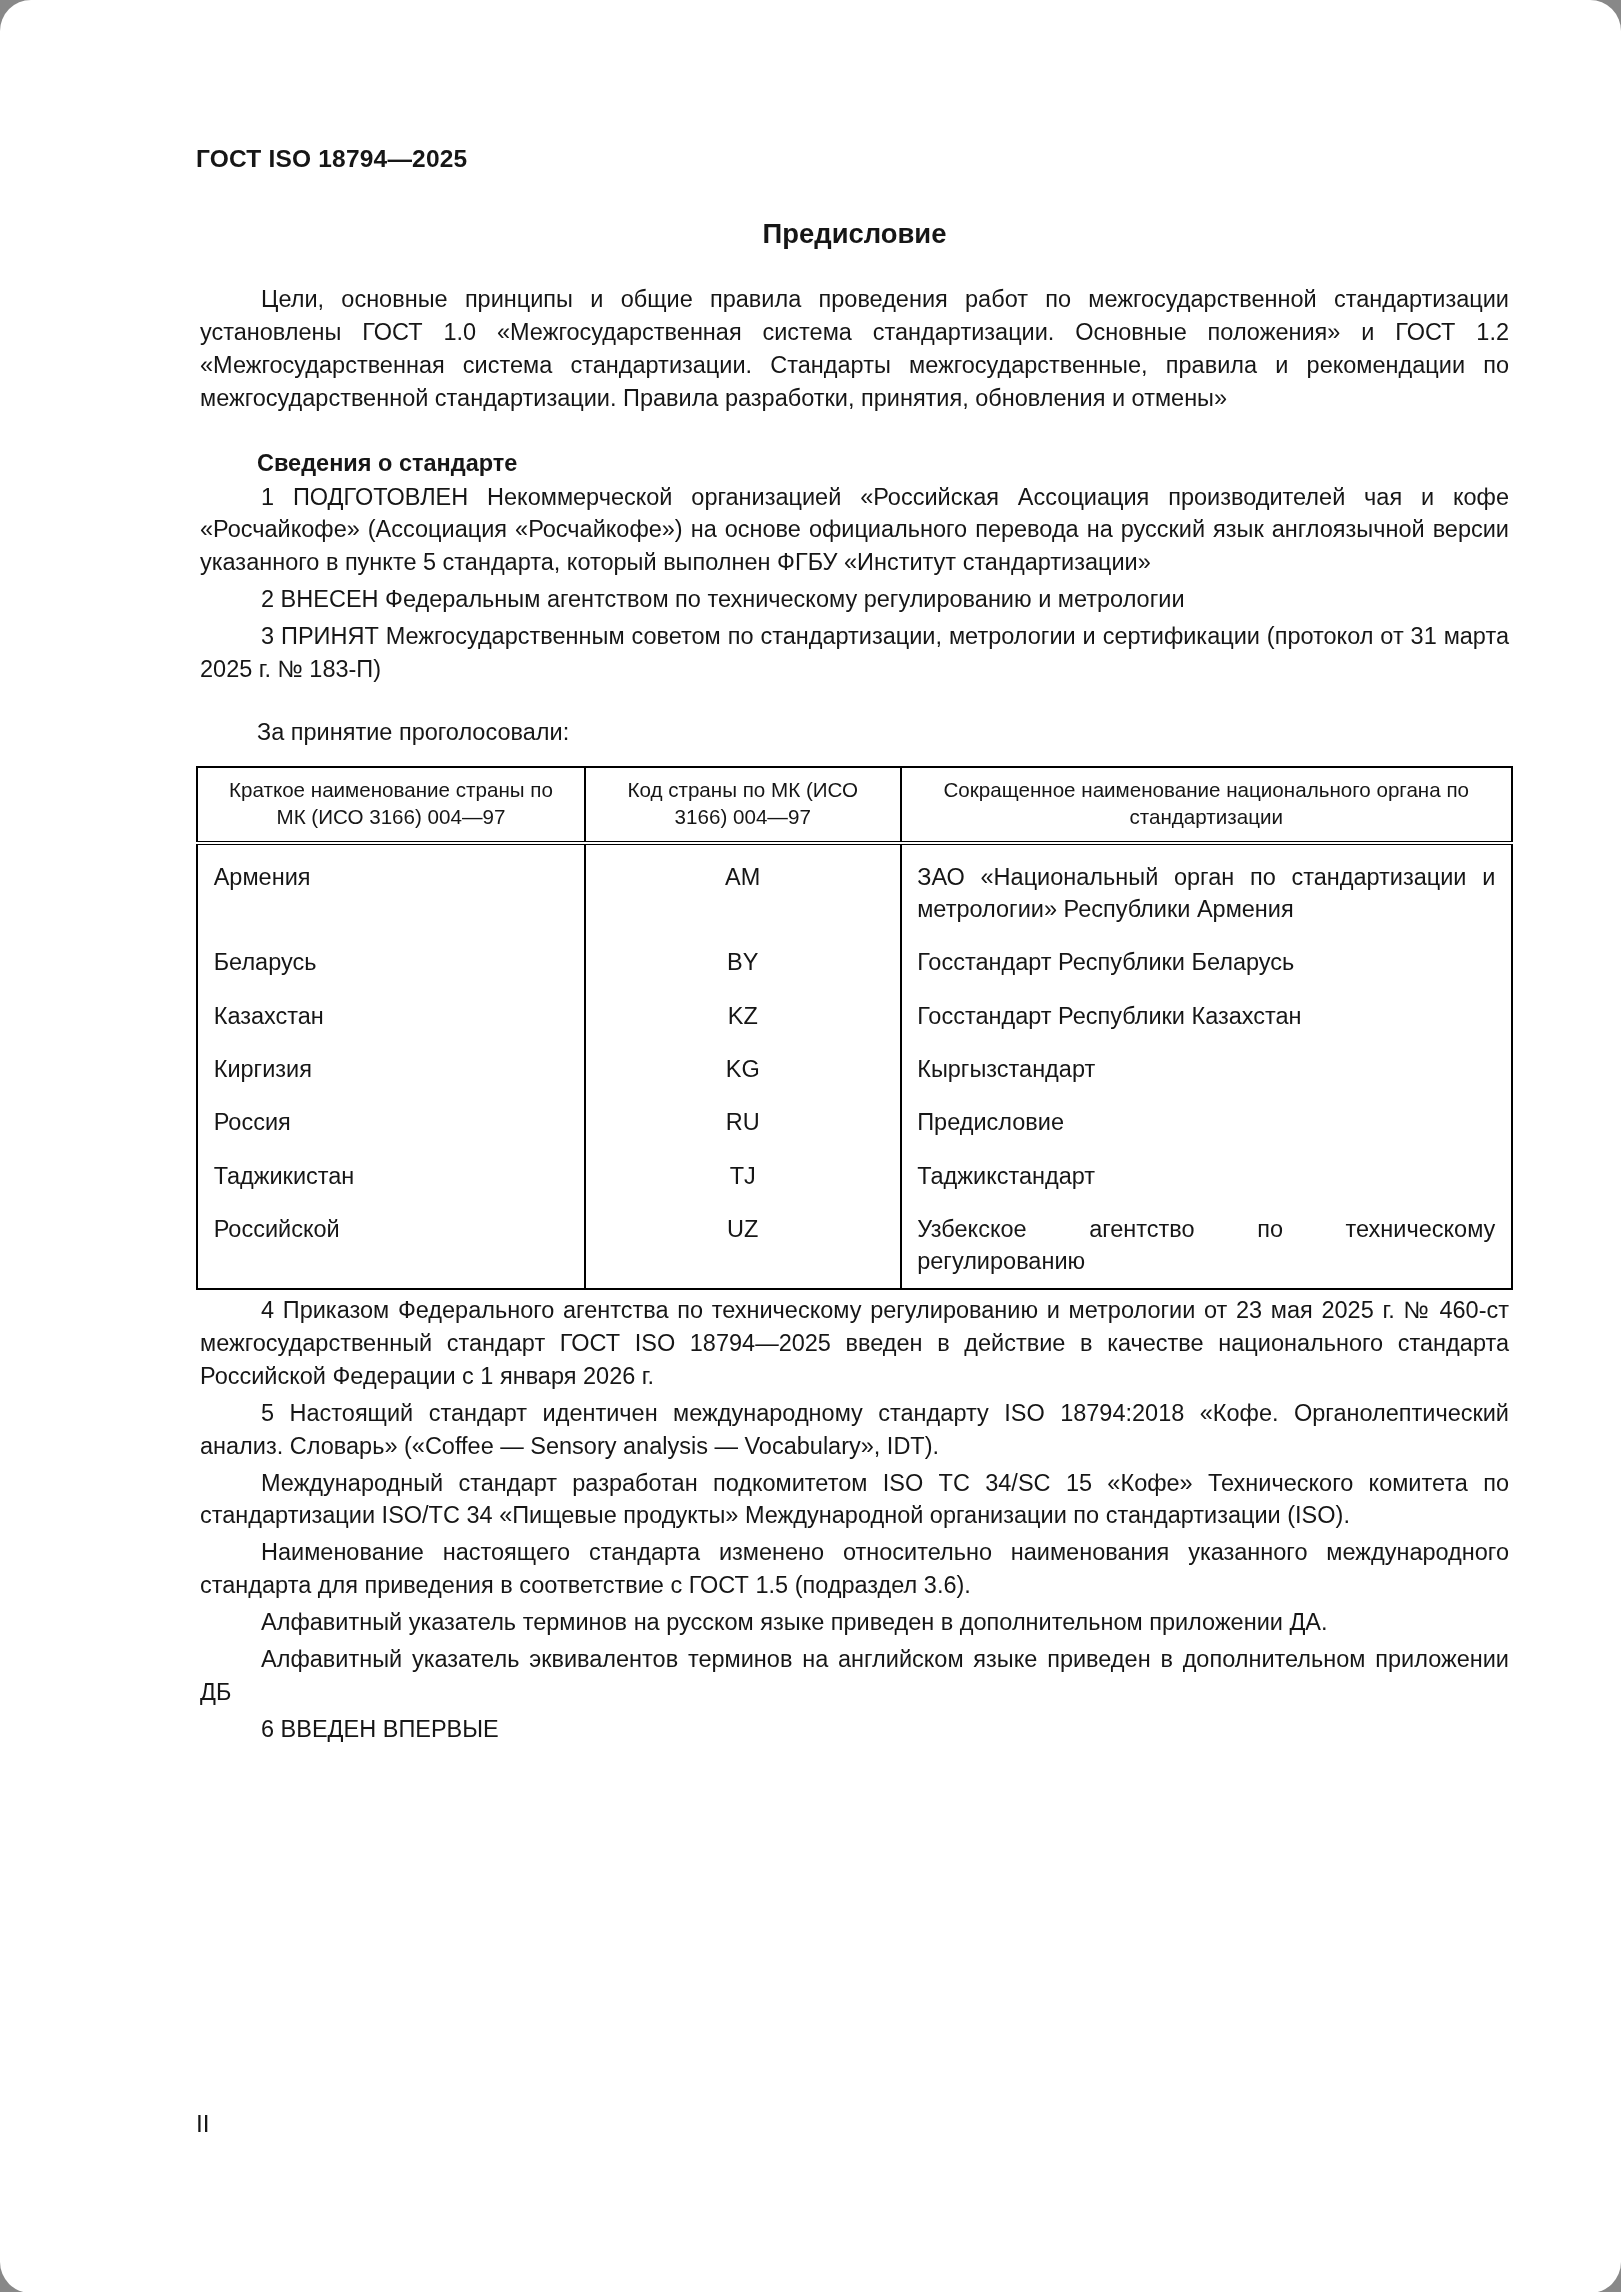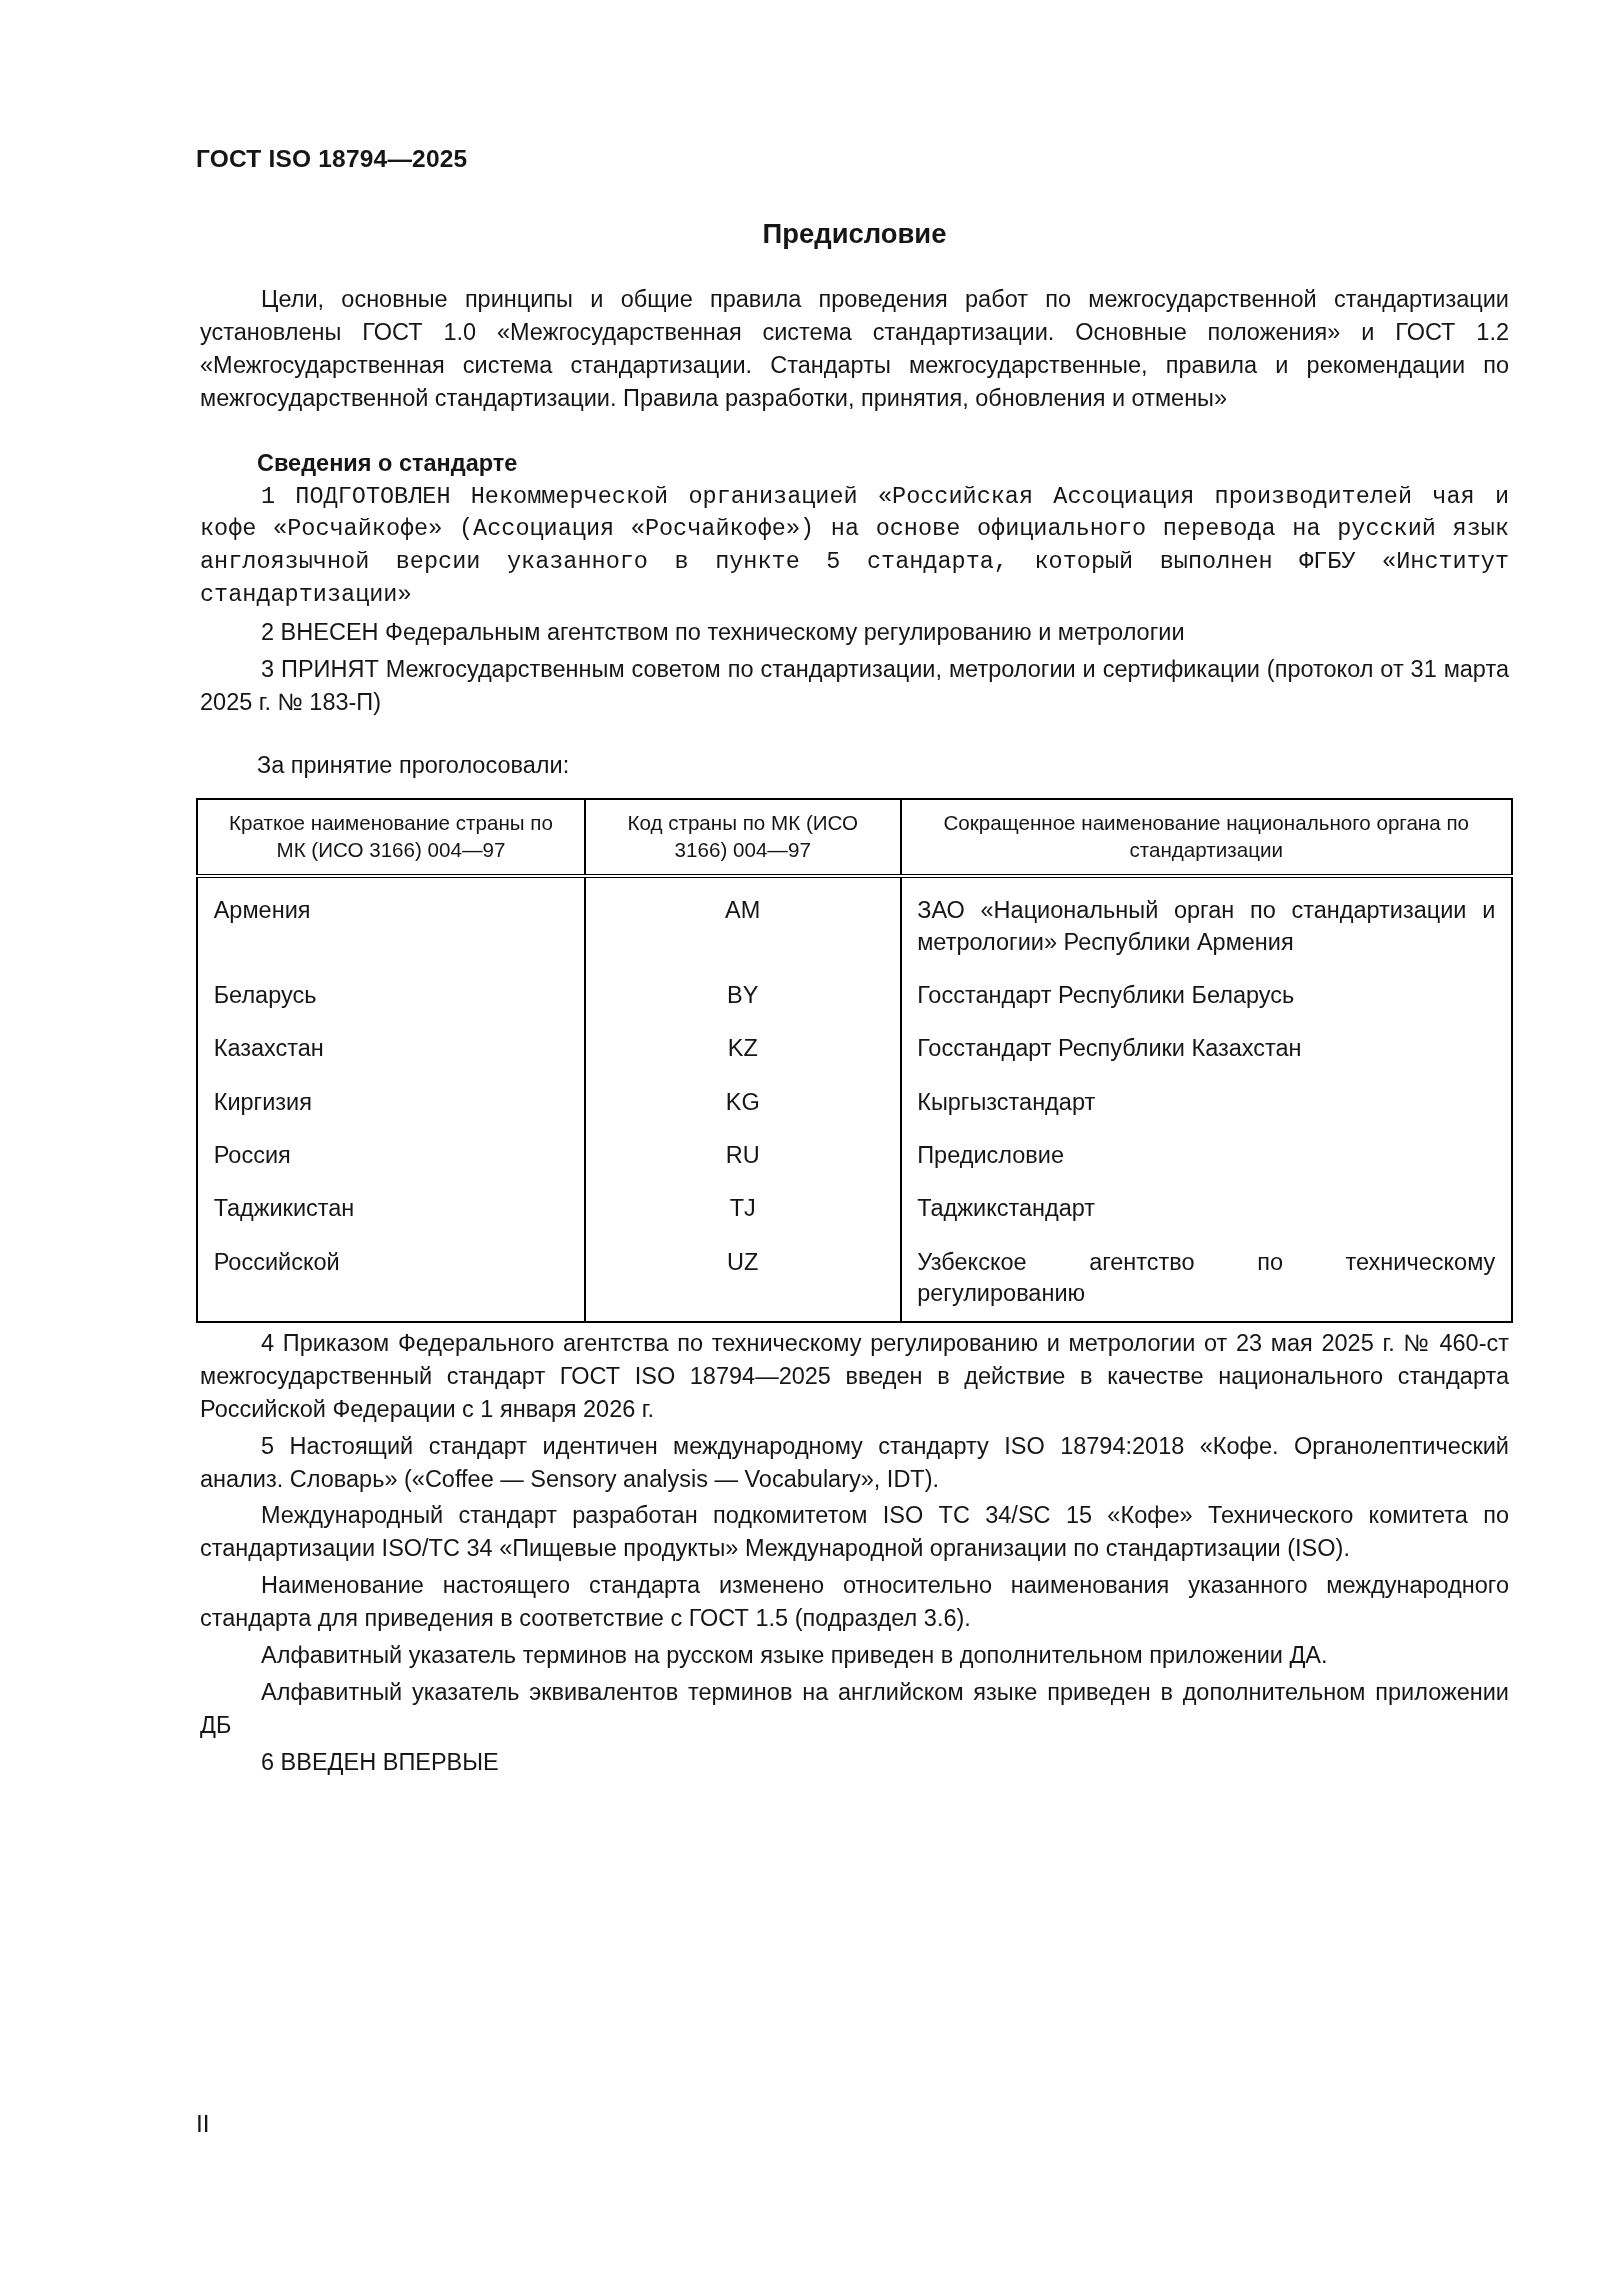--- a/index.html
+++ b/index.html
@@ -6,41 +6,42 @@
   html, body { margin: 0; padding: 0; background: #888; }
   .page {
     width: 1621px;
     height: 2293px;
     margin: 0 auto;
     background: #ffffff;
     position: relative;
     font-family: "Liberation Sans", "DejaVu Sans", sans-serif;
     color: #161616;
     padding: 145px 108px 0 196px;
+    border-radius: 31px;
   }
   .doc-number {
     font-size: 24.5px;
     font-weight: bold;
     letter-spacing: 0.2px;
   }
   .doc-title {
     text-align: center;
     font-size: 27.4px;
     font-weight: bold;
     margin-top: 45px;
     margin-bottom: 33px;
   }
   p.body-par {
     font-size: 23.5px;
     line-height: 1.40;
     text-align: justify;
     text-indent: 61px;
     margin: 4px;
   }
-  .gap-lg { margin-top: 33px; font-family: Liberation Mono, monospace; }
+  .gap-lg { margin-top: 33px; }
   .gap-xl { margin-top: 43px; }
   .section-heading {
     font-size: 23.5px;
     font-weight: bold;
     margin: 35px 0 0 61px;
   }
   .vote-intro {
     font-size: 23.5px;
     margin: 33px 0 19.6px 0;
     text-indent: 61px;

